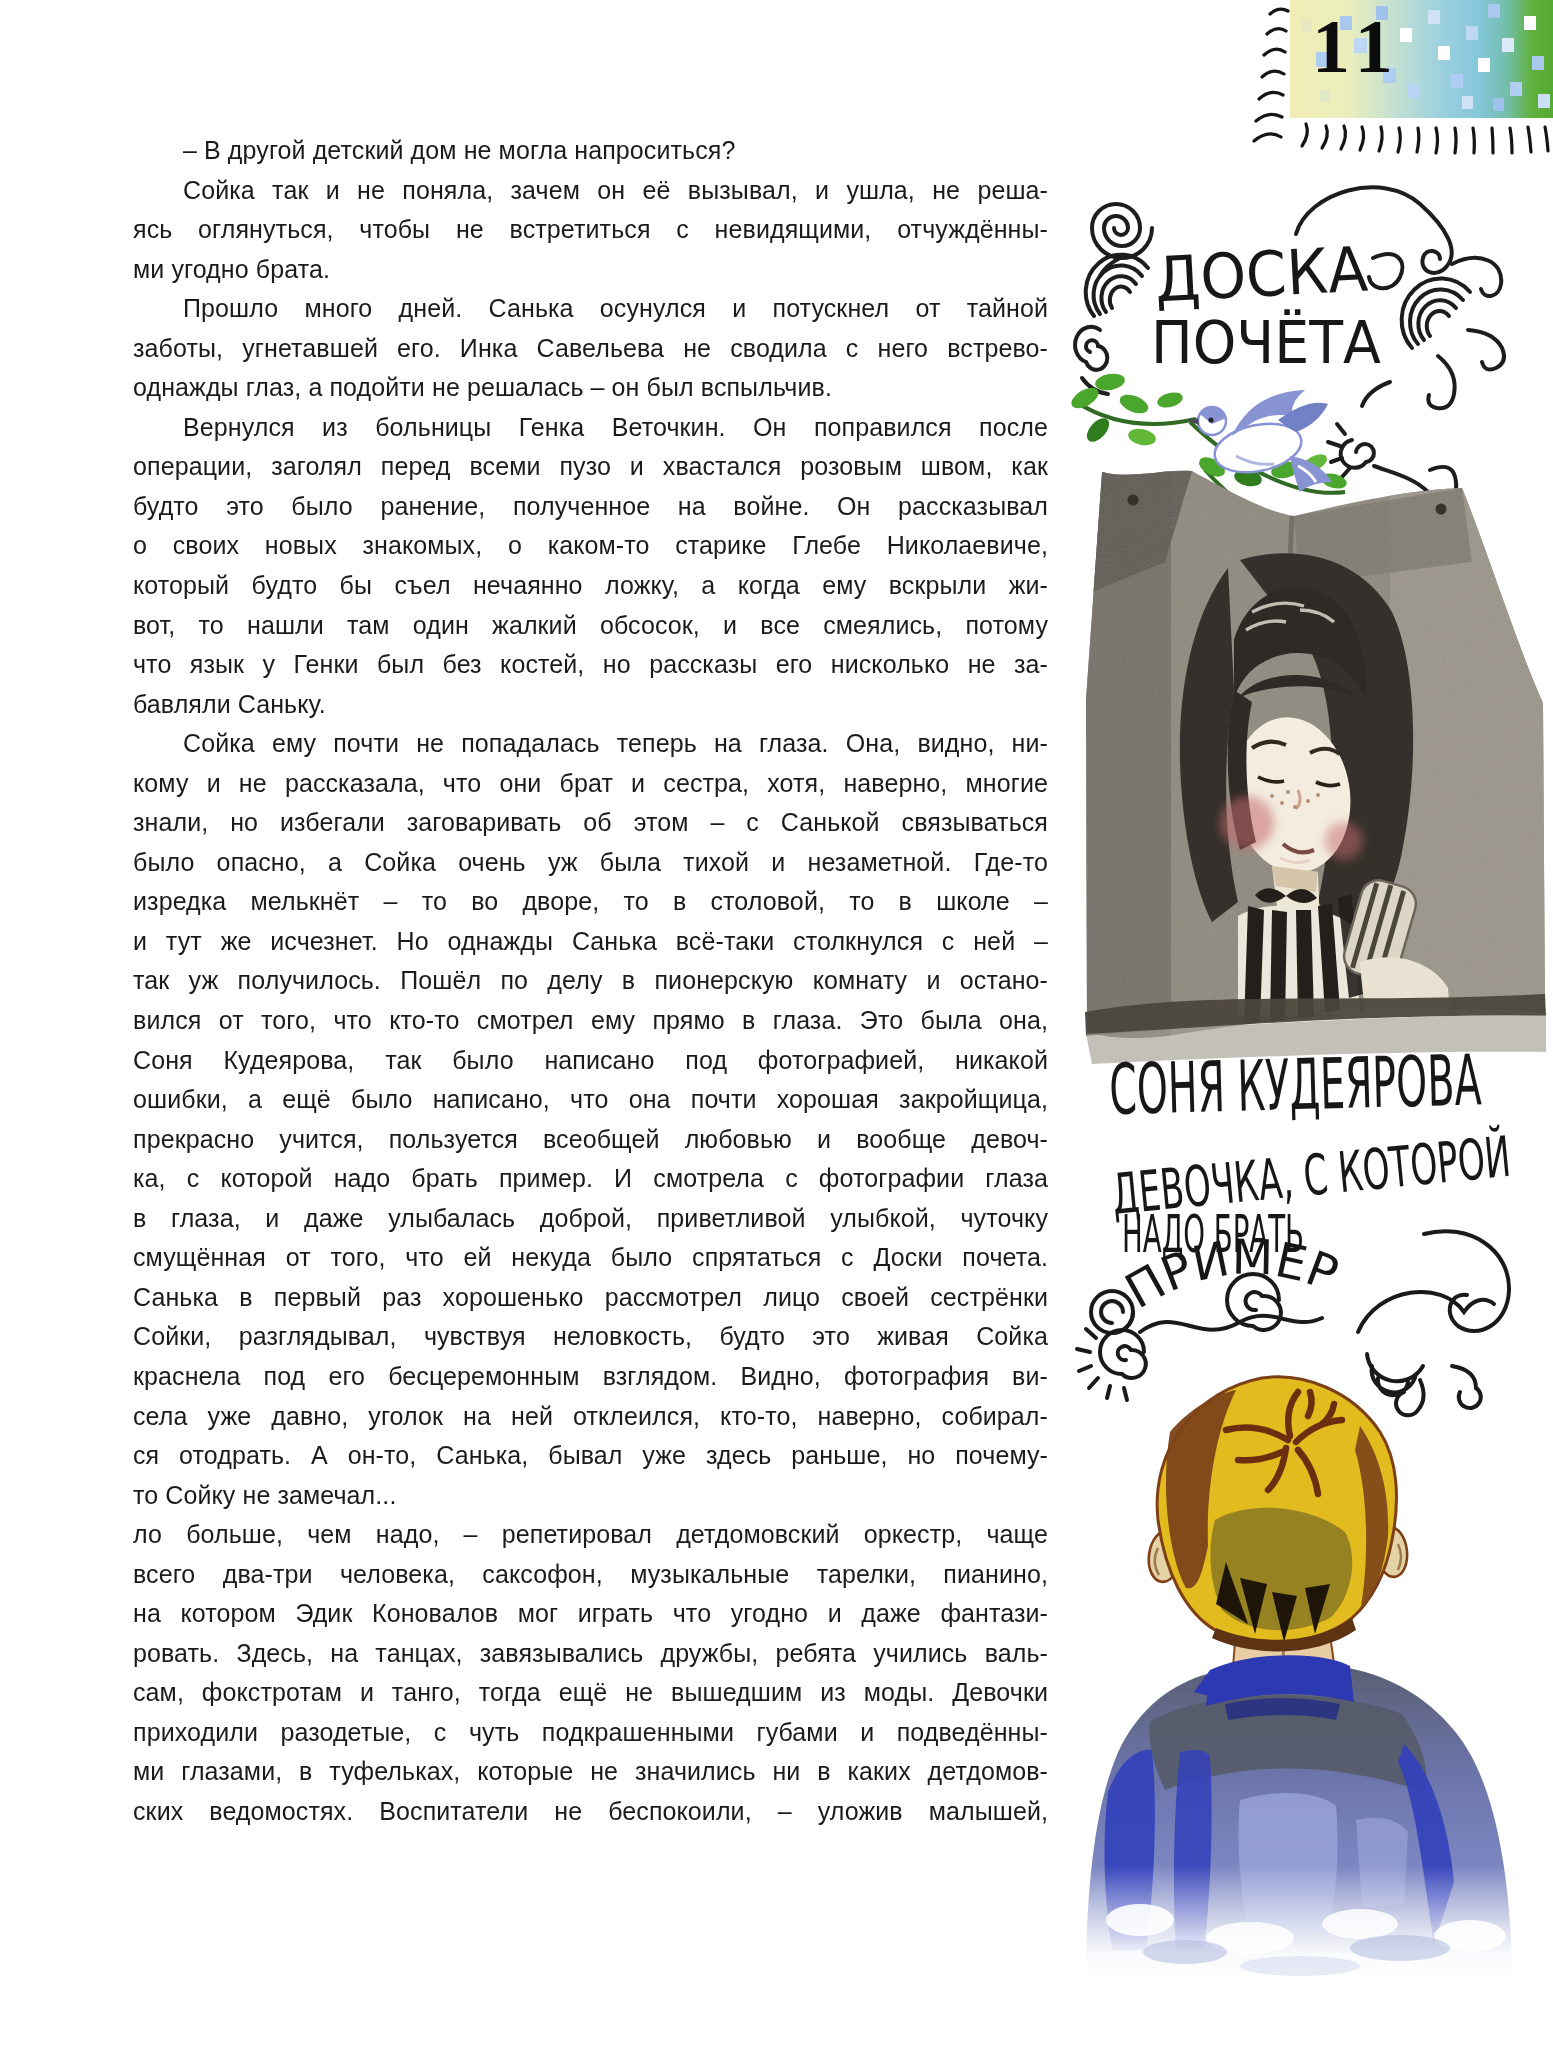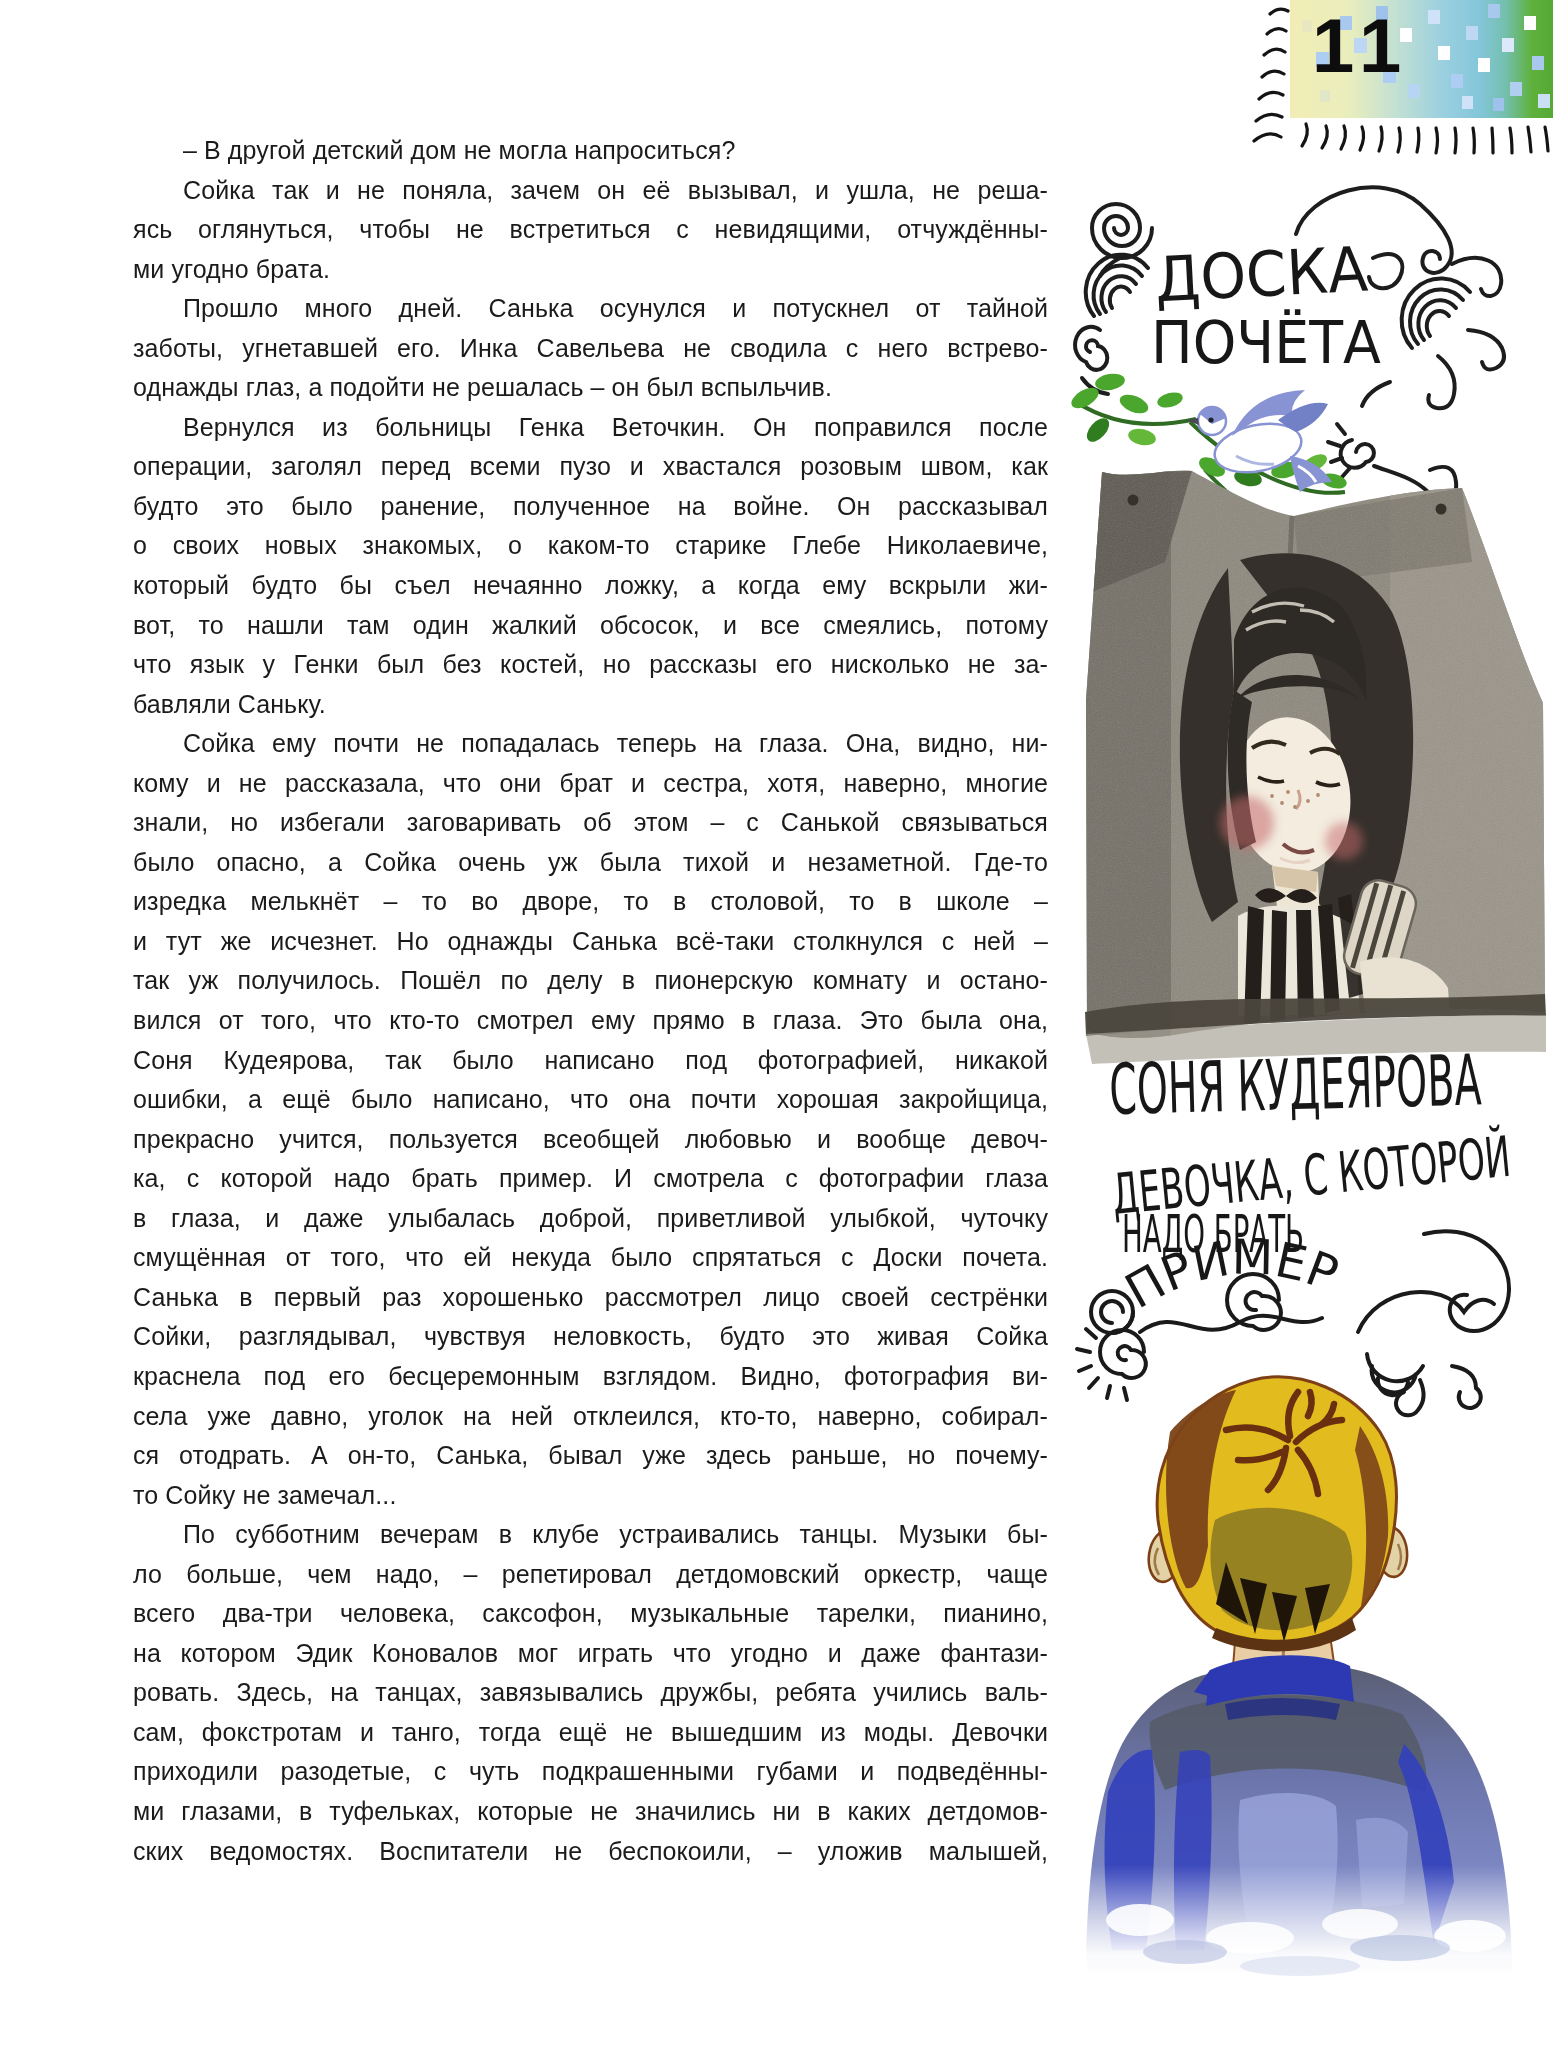--- a/index.html
+++ b/index.html
@@ -20,21 +20,21 @@
   .ln.first{text-indent:50px;}
   .ln.end{text-align-last:left;}
   
   .pnblock{
     position:absolute;left:1290px;top:0;width:263px;height:118px;
     background:linear-gradient(90deg,#f2edb6 0%,#eaeebc 22%,#c3e0d2 40%,#9bd0e0 58%,#84c6da 72%,#74bfae 82%,#5fb13c 92%,#54a834 100%);
   }
   .pnblock svg{position:absolute;left:0;top:0;}
   .pnum{
     position:absolute;left:22px;top:8px;
-    font-family:Liberation Sans, sans-serif;font-weight:bold;
+    font-family:Liberation Serif, serif;font-weight:bold;
     font-size:76px;letter-spacing:9px;color:#0d0d0d;line-height:1;
   }
   .stitches{position:absolute;left:1240px;top:0;width:313px;height:165px;pointer-events:none;}
   
   .illo{position:absolute;left:1040px;top:120px;width:513px;height:1880px;}
   .handtext{font-family:"DejaVu Sans",sans-serif;fill:#171717;}
 </style>
 </head>
 <body>
 
@@ -125,21 +125,20 @@
     <div class="ln">прекрасно учится, пользуется всеобщей любовью и вообще девоч-</div>
     <div class="ln">ка, с которой надо брать пример. И смотрела с фотографии глаза</div>
     <div class="ln">в глаза, и даже улыбалась доброй, приветливой улыбкой, чуточку</div>
     <div class="ln">смущённая от того, что ей некуда было спрятаться с Доски почета.</div>
     <div class="ln">Санька в первый раз хорошенько рассмотрел лицо своей сестрёнки</div>
     <div class="ln">Сойки, разглядывал, чувствуя неловкость, будто это живая Сойка</div>
     <div class="ln">краснела под его бесцеремонным взглядом. Видно, фотография ви-</div>
     <div class="ln">села уже давно, уголок на ней отклеился, кто-то, наверно, собирал-</div>
     <div class="ln">ся отодрать. А он-то, Санька, бывал уже здесь раньше, но почему-</div>
     <div class="ln end">то Сойку не замечал...</div>
-    <div class="ln first">По субботним вечерам в клубе устраивались танцы. Музыки бы-</div>
     <div class="ln">ло больше, чем надо, – репетировал детдомовский оркестр, чаще</div>
     <div class="ln">всего два-три человека, саксофон, музыкальные тарелки, пианино,</div>
     <div class="ln">на котором Эдик Коновалов мог играть что угодно и даже фантази-</div>
     <div class="ln">ровать. Здесь, на танцах, завязывались дружбы, ребята учились валь-</div>
     <div class="ln">сам, фокстротам и танго, тогда ещё не вышедшим из моды. Девочки</div>
     <div class="ln">приходили разодетые, с чуть подкрашенными губами и подведённы-</div>
     <div class="ln">ми глазами, в туфельках, которые не значились ни в каких детдомов-</div>
     <div class="ln">ских ведомостях. Воспитатели не беспокоили, – уложив малышей,</div>
   </section>
 

